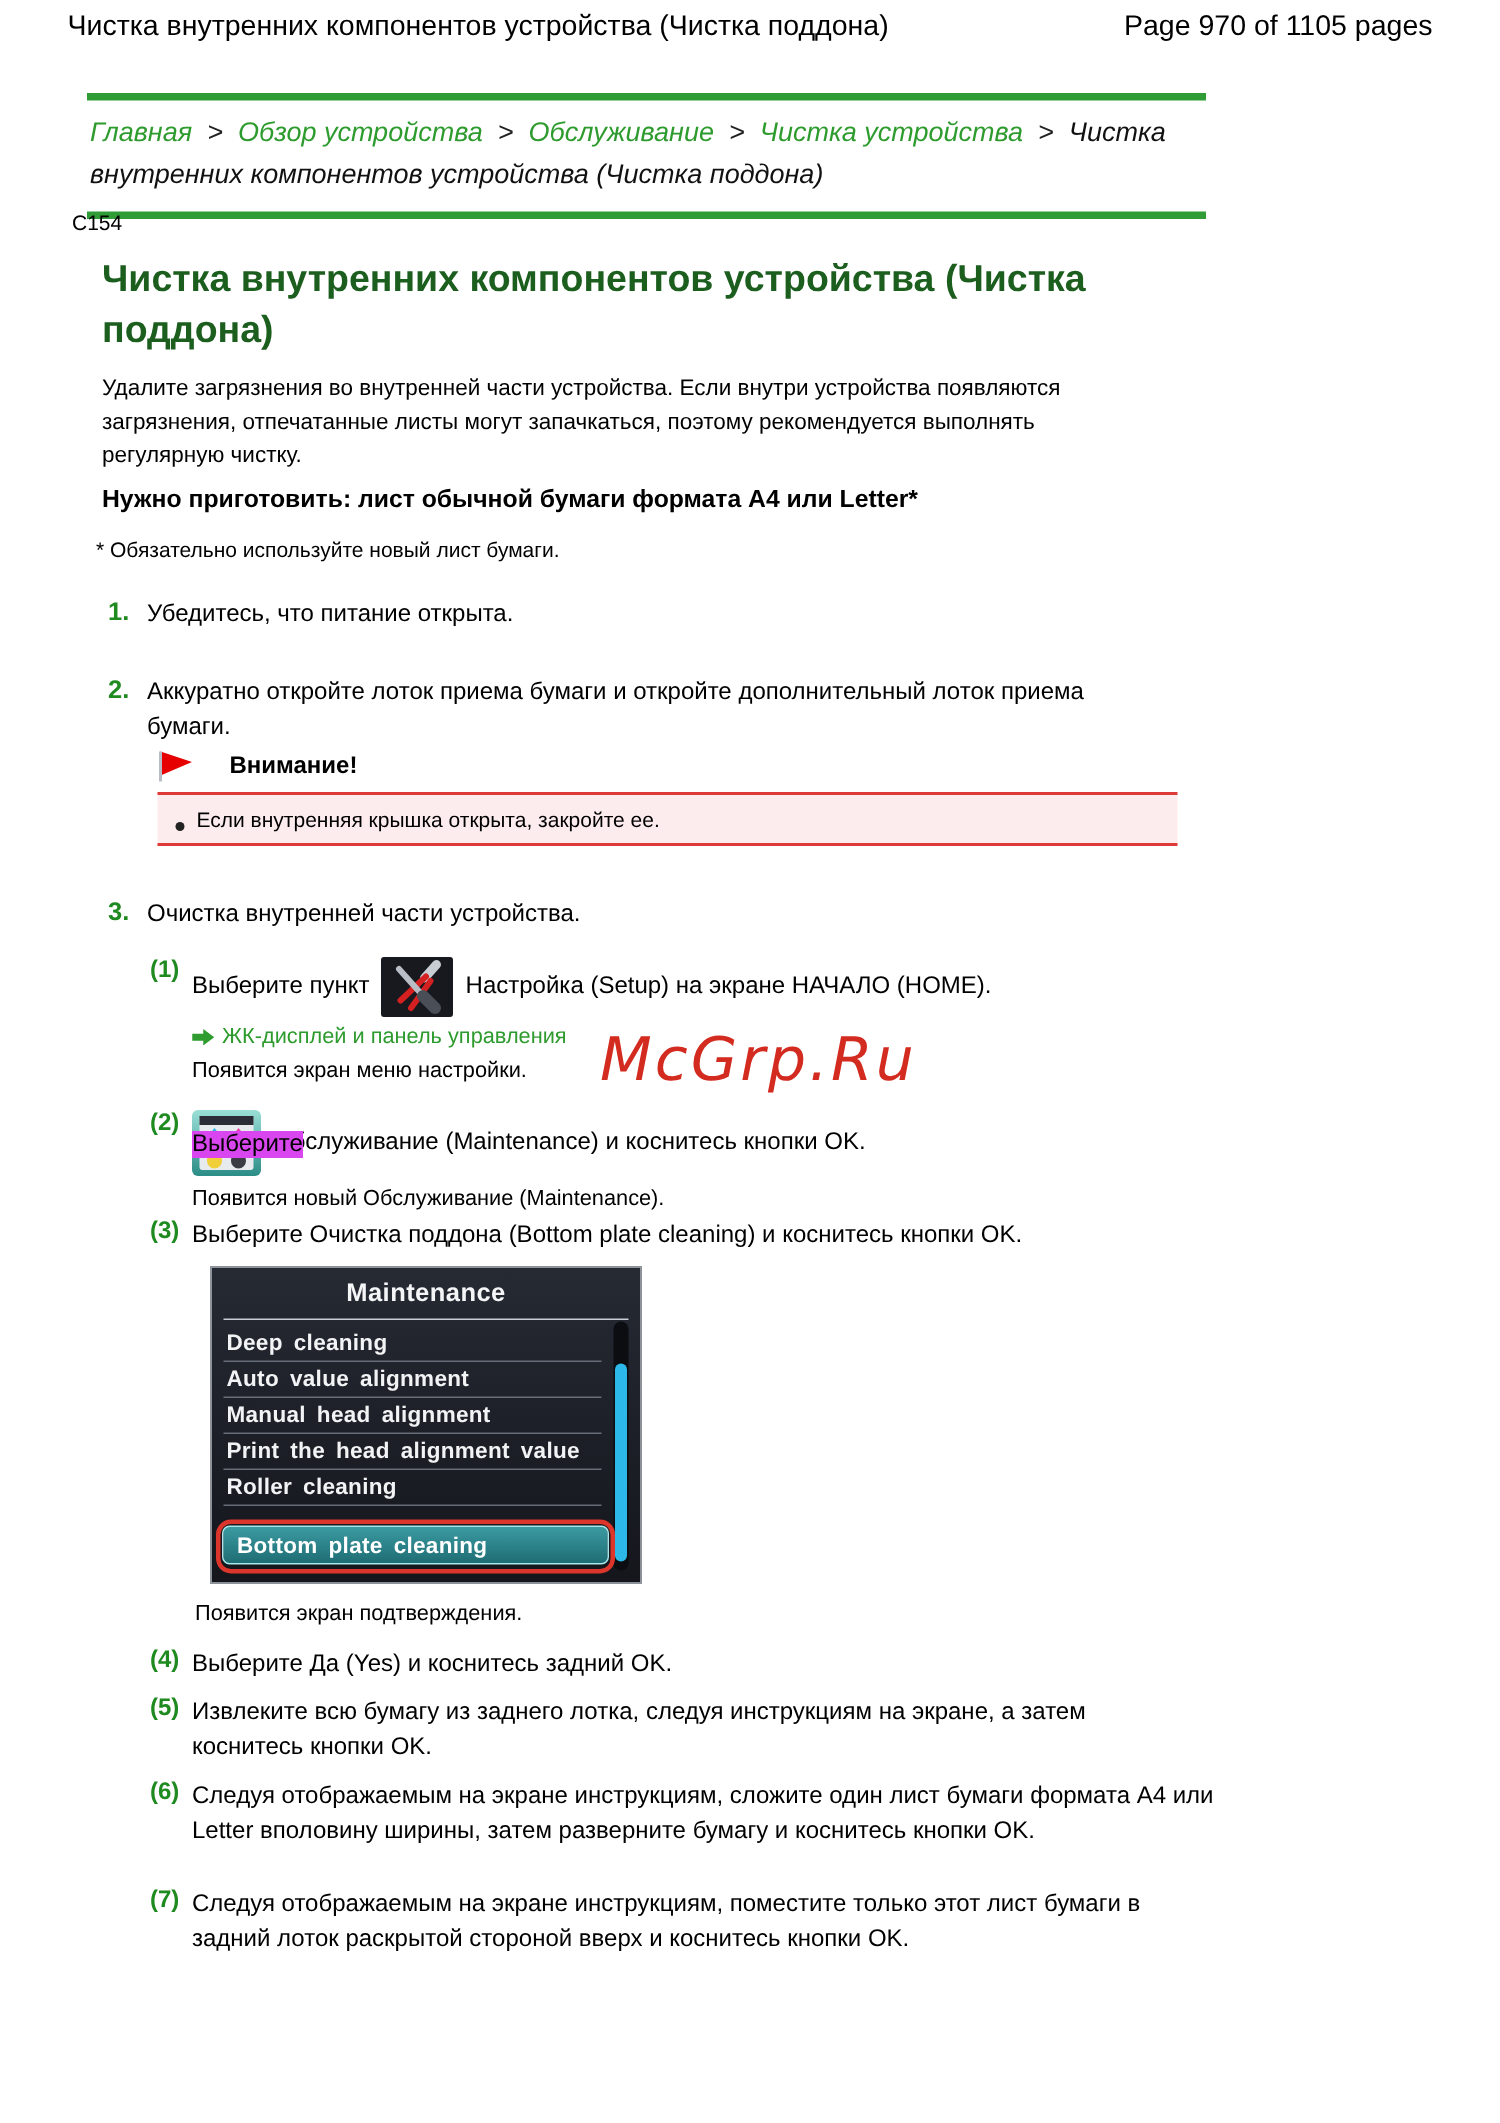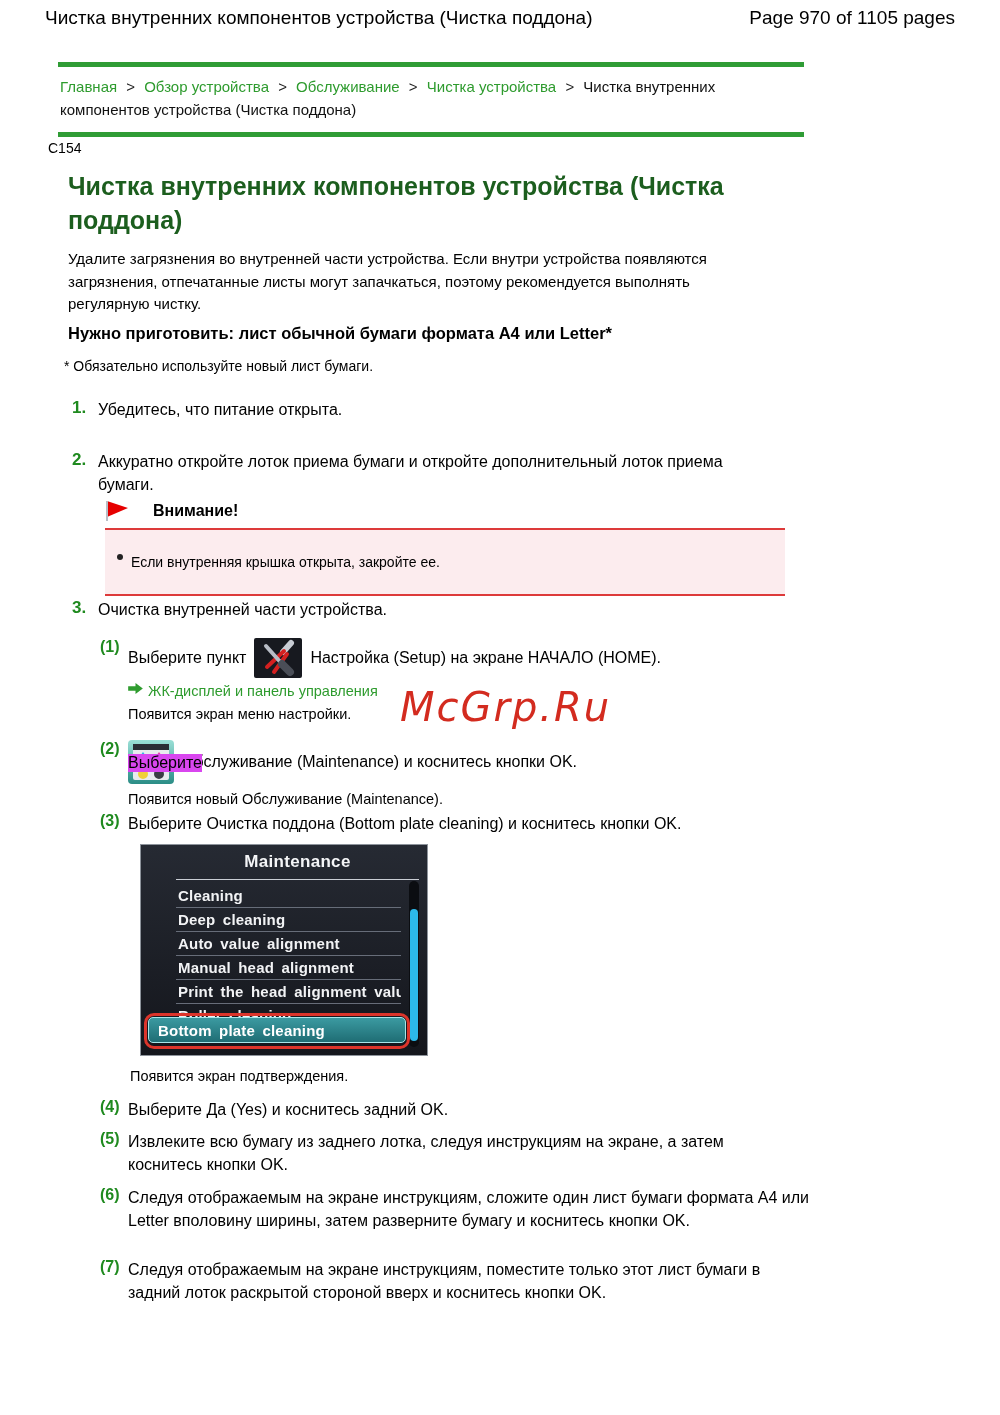--- a/index.html
+++ b/index.html
@@ -12,21 +12,21 @@
 
   
   .hdr-title{left:45px;top:7px;font-size:19px;}
   .hdr-pageinfo{right:45px;top:7px;font-size:19px;}
 
   
   .breadcrumb{
     left:58px;top:62px;width:742px;
     border-top:5px solid #2f9c35;border-bottom:5px solid #2f9c35;
     padding:8px 2px 10px 2px;
-    font-size:15px;line-height:1.55;
+    font-size:18px;line-height:1.55;font-style:italic;
   }
   .bc-link{color:#2e9b2e;text-decoration:none;cursor:pointer;}
   .bc-sep{color:#222;margin:0 5px;}
   .bc-current{color:#111;}
 
   .code{left:48px;top:140px;font-size:14px;}
 
   h1.title{
     left:68px;top:170px;width:660px;margin:0;
     font-size:25px;font-weight:bold;color:#1c5e1e;line-height:1.35;
@@ -44,32 +44,32 @@
   .step2{left:72px;top:450px;width:690px;}
   .step3{left:72px;top:598px;}
 
   
   .warning{left:105px;top:500px;width:680px;}
   .warn-head{display:flex;align-items:center;gap:24px;}
   .warn-label{font-size:16px;font-weight:bold;}
   .warn-box{
     margin-top:6px;background:#fcecee;
     border-top:2px solid #dd3a3a;border-bottom:2px solid #dd3a3a;
-    padding:24px 12px;font-size:14px;
-    display:flex;align-items:flex-start;gap:8px;
+    padding:8px 12px;font-size:14px;
+    display:flex;align-items:flex-end;gap:8px;
   }
   .dot{width:6px;height:6px;border-radius:50%;background:#222;flex:none;}
 
   
   .substep{display:flex;align-items:flex-start;}
   .sub-label{color:#1f8a1f;font-weight:bold;font-size:16px;width:28px;flex:none;}
   .sub-text{font-size:16px;line-height:1.45;}
   .sub-main{display:flex;align-items:center;gap:8px;}
   .sub-col{display:flex;flex-direction:column;}
-  .sub-linkrow{display:flex;align-items:flex-start;gap:5px;margin:5px 0 0 0;}
+  .sub-linkrow{display:flex;align-items:center;gap:5px;margin:5px 0 0 0;}
   .green-link{color:#2e9b2e;font-size:14.5px;text-decoration:none;cursor:pointer;}
   .sub-result{font-size:14.5px;margin-top:7px;}
   .ss1{left:100px;top:638px;}
   .ss2{left:100px;top:740px;}
   .ss3{left:100px;top:812px;}
   .confirm{left:130px;top:1068px;font-size:14.5px;}
   .ss4{left:100px;top:1098px;}
   .ss5{left:100px;top:1130px;width:700px;}
   .ss6{left:100px;top:1186px;width:710px;}
   .ss7{left:100px;top:1258px;width:710px;}
@@ -80,21 +80,21 @@
   .watermark{
     left:400px;top:684px;font-size:40px;font-style:italic;
     color:#d32b1f;font-family:"DejaVu Sans", sans-serif;letter-spacing:2px;
     z-index:5;
   }
 
   
   .lcd{
     left:140px;top:844px;width:288px;height:212px;
     background:linear-gradient(#262a33, #14161c);
-    border:1px solid #8d939b;box-sizing:border-box;padding-left:27px;
+    border:1px solid #8d939b;box-sizing:border-box;
   }
   .lcd-title{
     text-align:center;color:#f4f5f7;font-size:17px;font-weight:bold;
     padding-top:7px;letter-spacing:.3px;
   }
   .lcd-sep{height:1px;background:#c9cdd4;margin:7px 8px 0 8px;}
   .lcd-rows{margin:4px 26px 0 8px;}
   .lcd-row{
     height:23px;line-height:23px;color:#f2f3f5;
     font-size:15px;font-weight:bold;word-spacing:3px;letter-spacing:.2px;
@@ -239,21 +239,20 @@
 
 <div class="abs substep ss3">
   <span class="sub-label">(3)</span>
   <span class="sub-text">Выберите Очистка поддона (Bottom plate cleaning) и коснитесь кнопки OK.</span>
 </div>
 
 <div class="abs lcd">
   <div class="lcd-title">Maintenance</div>
   <div class="lcd-sep"></div>
   <div class="lcd-rows">
-    <div class="lcd-row">Cleaning</div>
     <div class="lcd-row">Deep cleaning</div>
     <div class="lcd-row">Auto value alignment</div>
     <div class="lcd-row">Manual head alignment</div>
     <div class="lcd-row">Print the head alignment value</div>
     <div class="lcd-row">Roller cleaning</div>
   </div>
   <div class="lcd-selected-ring">
     <div class="lcd-selected-row">Bottom plate cleaning</div>
   </div>
   <div class="lcd-scroll-track">

